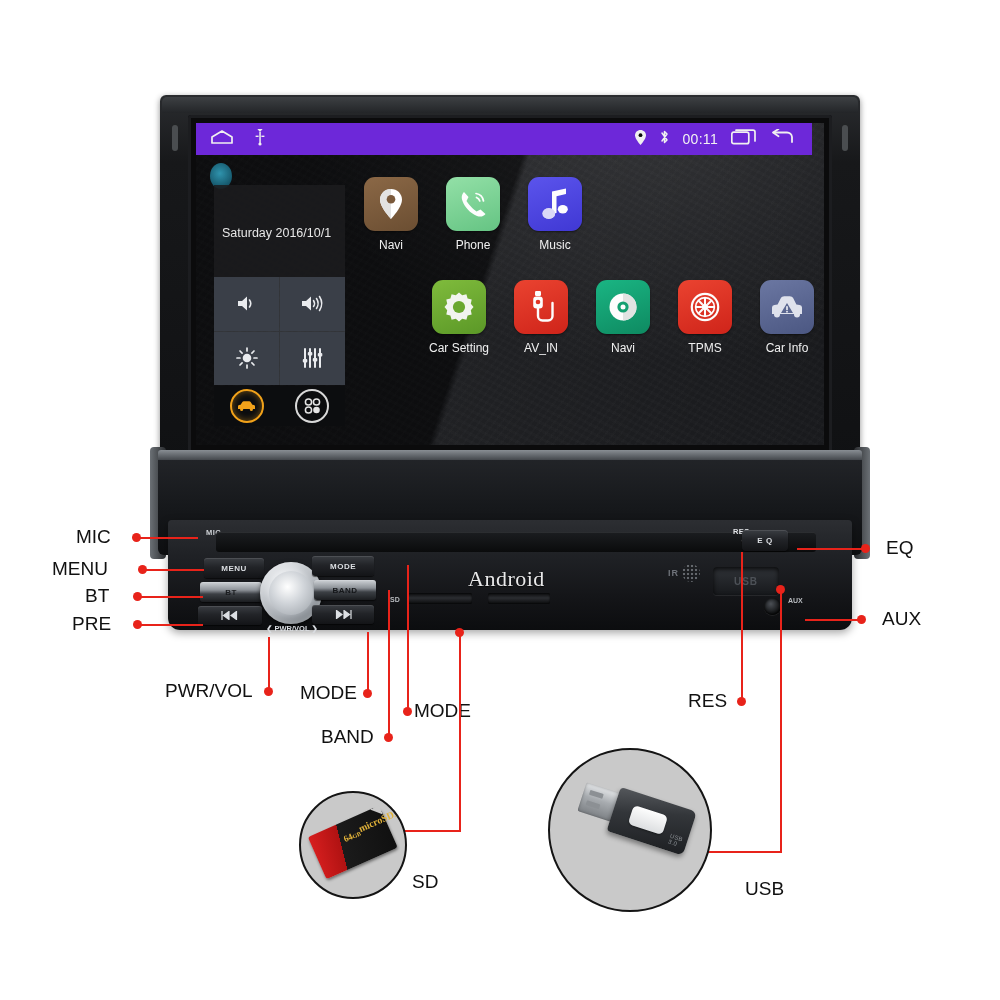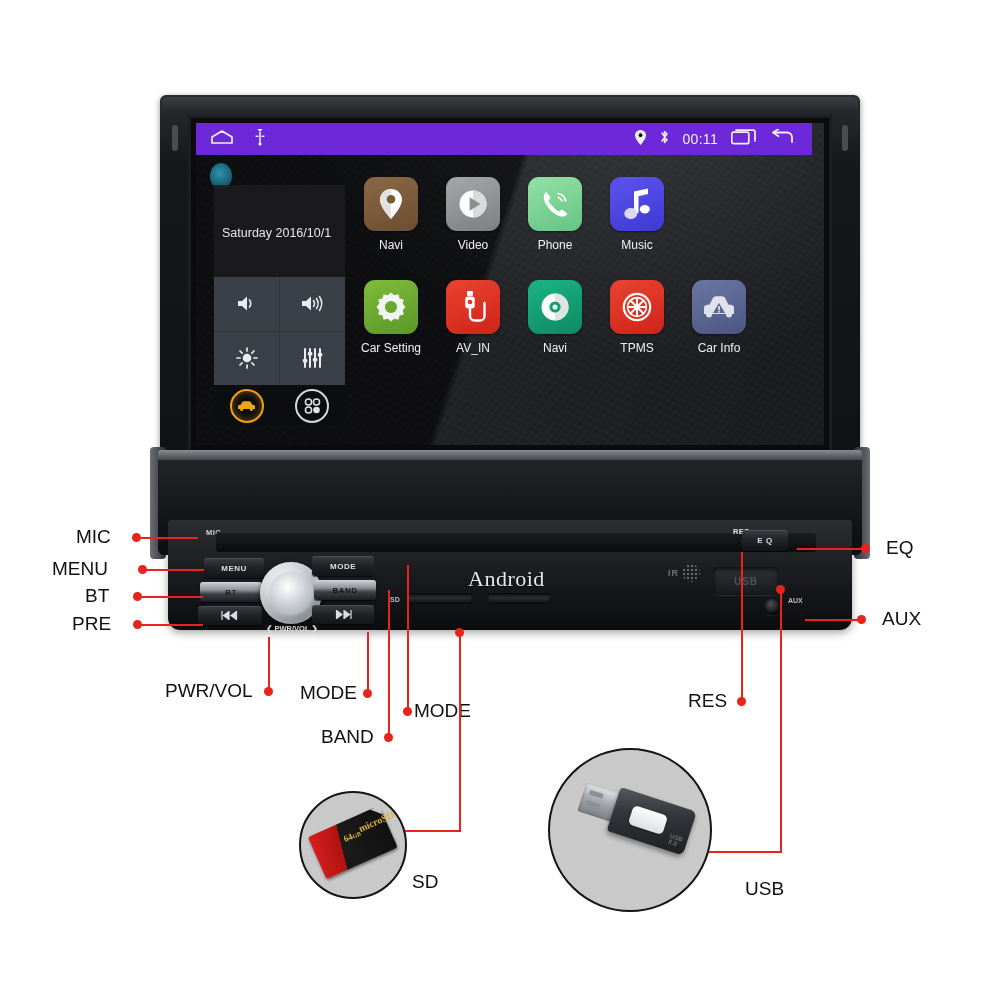--- a/index.html
+++ b/index.html
@@ -83,21 +83,21 @@
   .w-cell{background:#3a3f48;display:flex;align-items:center;justify-content:center;}
   .w-bottom{position:absolute;left:0;top:221px;width:131px;height:40px;background:#0c0d0f;
     display:flex;align-items:center;justify-content:space-around;}
   .circ{width:30px;height:30px;border-radius:50%;display:flex;align-items:center;justify-content:center;}
   .circ.amber{border:2px solid #f2a21a;box-shadow:0 0 7px rgba(242,162,26,.45) inset;}
   .circ.white{border:2px solid #d8d8d8;}
 
   
   .apps{position:absolute;left:168px;top:54px;right:10px;height:250px;}
   .app-row{display:flex;gap:28px;}
-  .app-row.r2{margin-top:28px;}
+  .app-row.r2{margin-top:28px;justify-content:flex-end;}
   .app{width:54px;display:flex;flex-direction:column;align-items:center;}
   .app-tile{width:54px;height:54px;border-radius:11px;display:flex;align-items:center;justify-content:center;
     box-shadow:0 1px 2px rgba(0,0,0,.5);}
   .app-label{margin-top:7px;color:#f0f0f0;font-size:12px;white-space:nowrap;}
 
   
   .chassis{
     position:absolute;left:8px;top:355px;width:704px;height:105px;
     background:linear-gradient(180deg,#24262a 0%,#16181b 55%,#0e0f11 100%);
     border-radius:4px 4px 6px 6px;
@@ -357,30 +357,20 @@
                 <svg width="26" height="32" viewBox="0 0 26 32">
                     <path d="M13 1 C6.9 1 2 5.8 2 11.6 C2 19.6 13 31 13 31 C13 31 24 19.6 24 11.6 C24 5.8 19.1 1 13 1 Z" fill="#ffffff"></path>
                     <path d="M13 1 C6.9 1 2 5.8 2 11.6 C2 19.6 13 31 13 31 Z" fill="#e2e2e2"></path>
                     <circle cx="13" cy="11.3" r="4.3" fill="#7b5a3c"></circle>
                   </svg>
               </div>
               <div class="app-label">Navi</div>
             </div>
 
 
-            <div class="app">
-              <div class="app-tile" style="background:linear-gradient(160deg,#a5a7ab,#7c7e82);">
-                <svg width="34" height="34" viewBox="0 0 34 34">
-                    <circle cx="17" cy="17" r="13.5" fill="#fdfdfd"></circle>
-                    <path d="M17 3.5 A13.5 13.5 0 0 1 17 30.5 Z" fill="#d9dadc"></path>
-                    <path d="M13.6 10.2 L24.4 17 L13.6 23.8 Z" fill="#8c8e92"></path>
-                  </svg>
-              </div>
-              <div class="app-label">Video</div>
-            </div>
 
             <div class="app">
               <div class="app-tile" style="background:linear-gradient(160deg,#93e0a7,#65c483);">
                 <svg width="32" height="32" viewBox="0 0 32 32">
                   <path d="M7 4 C5 6 4 9 5.5 13 C8 19.5 13 25 20 28 C24 29.5 27 28 28.5 26 L23.5 21.5 L19.5 23.5 C16.5 21.5 11.5 16.5 9.5 13 L11.5 9 Z" fill="#fdfdfd"></path>
                   <g fill="none" stroke="#fdfdfd" stroke-width="1.7" stroke-linecap="round">
                     <path d="M19 5.5 A9 9 0 0 1 26.5 13"></path>
                     <path d="M19.5 9.5 A5.5 5.5 0 0 1 22.8 13"></path>
                   </g>
                 </svg>

